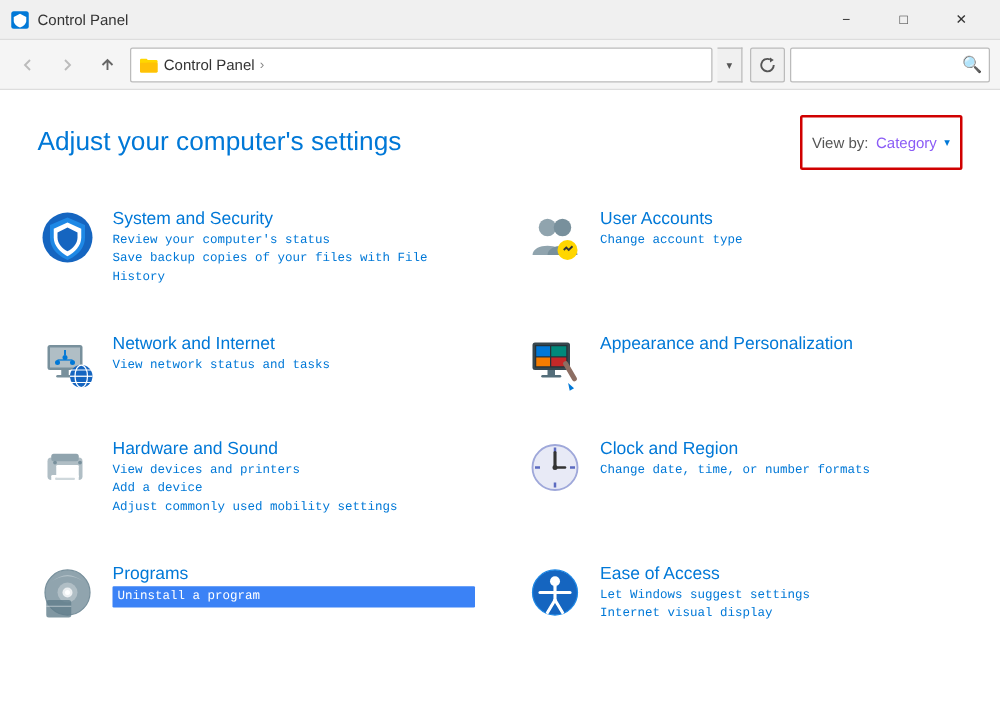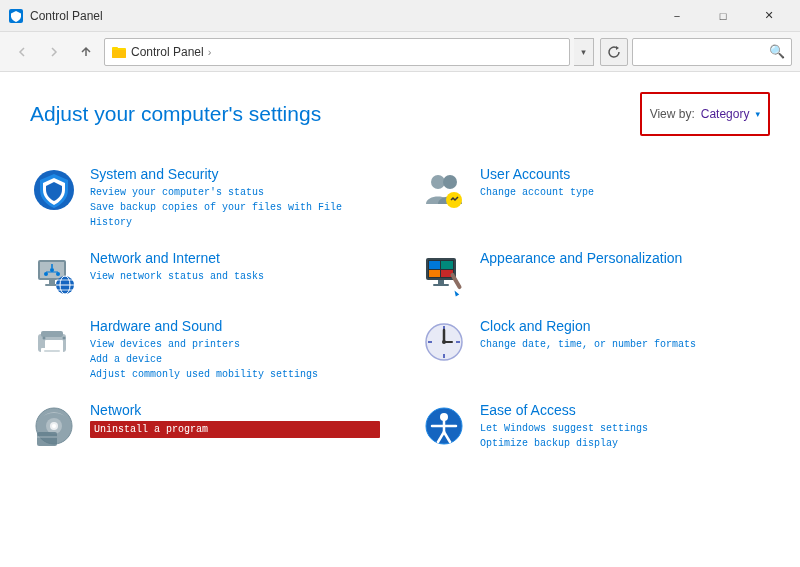--- a/index.html
+++ b/index.html
@@ -152,28 +152,28 @@
       display: flex;
       align-items: center;
       border: 2px solid #d00000;
       padding: 13px 8px;
       border-radius: 2px;
       gap: 6px;
       font-size: 12px;
       color: #333;
     }
     .view-by-label { color: #555; }
-    .view-by-value { color: #4c1d95; cursor: pointer; font-size: 12px; }
+    .view-by-value { color: #8b5cf6; cursor: pointer; font-size: 12px; }
     .view-by-arrow { font-size: 9px; color: #0078d7; }
 
     
     .categories-grid {
       display: grid;
       grid-template-columns: 1fr 1fr;
-      gap: 8px 40px;
+      gap: 24px 40px;
     }
     .category-item {
       display: flex;
       align-items: flex-start;
       gap: 12px;
       padding: 6px 0;
     }
     .cat-icon {
       width: 48px;
       height: 48px;
@@ -192,21 +192,21 @@
     }
     .cat-link {
       font-size: 10px;
       color: #0078d7;
       cursor: pointer;
       display: block;
       line-height: 1.5;
       font-family: Liberation Mono, monospace;
     }
     .cat-link.highlighted {
-      background: #b91c1c;
+      background: #3b82f6;
       color: #fff;
       padding: 1px 4px;
       border-radius: 1px;
     }
 
     
     svg { overflow: visible; }
   </style>
 </head>
 <body>
@@ -427,21 +427,21 @@
           <path d="M8 14 Q22 4 36 14 Q28 8 22 8 Q16 8 8 14" fill="rgba(255,255,255,0.3)"></path>
           <circle cx="22" cy="22" r="8" fill="#b0bec5"></circle>
           <circle cx="22" cy="22" r="4" fill="#eceff1"></circle>
           <circle cx="22" cy="22" r="2" fill="#fff"></circle>
 
           <rect x="5" y="28" width="20" height="14" rx="2" fill="#607d8b" opacity="0.8"></rect>
           <line x1="5" y1="33" x2="25" y2="33" stroke="#fff" stroke-width="0.8" opacity="0.5"></line>
         </svg>
       </div>
       <div class="cat-content">
-        <div class="cat-title">Network</div>
+        <div class="cat-title">Programs</div>
         <a class="cat-link highlighted">Uninstall a program</a>
       </div>
     </div>
 
     <div class="category-item">
       <div class="cat-icon">
         <svg width="44" height="44" viewBox="0 0 44 44">
 
           <circle cx="22" cy="22" r="18" fill="#1565c0"></circle>
           <circle cx="22" cy="22" r="18" fill="none" stroke="#1e88e5" stroke-width="1"></circle>
@@ -452,18 +452,18 @@
 
           <line x1="22" y1="17" x2="22" y2="28" stroke="#fff" stroke-width="2.5" stroke-linecap="round"></line>
 
           <line x1="22" y1="28" x2="16" y2="38" stroke="#fff" stroke-width="2.5" stroke-linecap="round"></line>
           <line x1="22" y1="28" x2="28" y2="38" stroke="#fff" stroke-width="2.5" stroke-linecap="round"></line>
         </svg>
       </div>
       <div class="cat-content">
         <div class="cat-title">Ease of Access</div>
         <a class="cat-link">Let Windows suggest settings</a>
-        <a class="cat-link">Optimize backup display</a>
+        <a class="cat-link">Internet visual display</a>
       </div>
     </div>
 
   </div>
 </div>
 
 </body></html>

